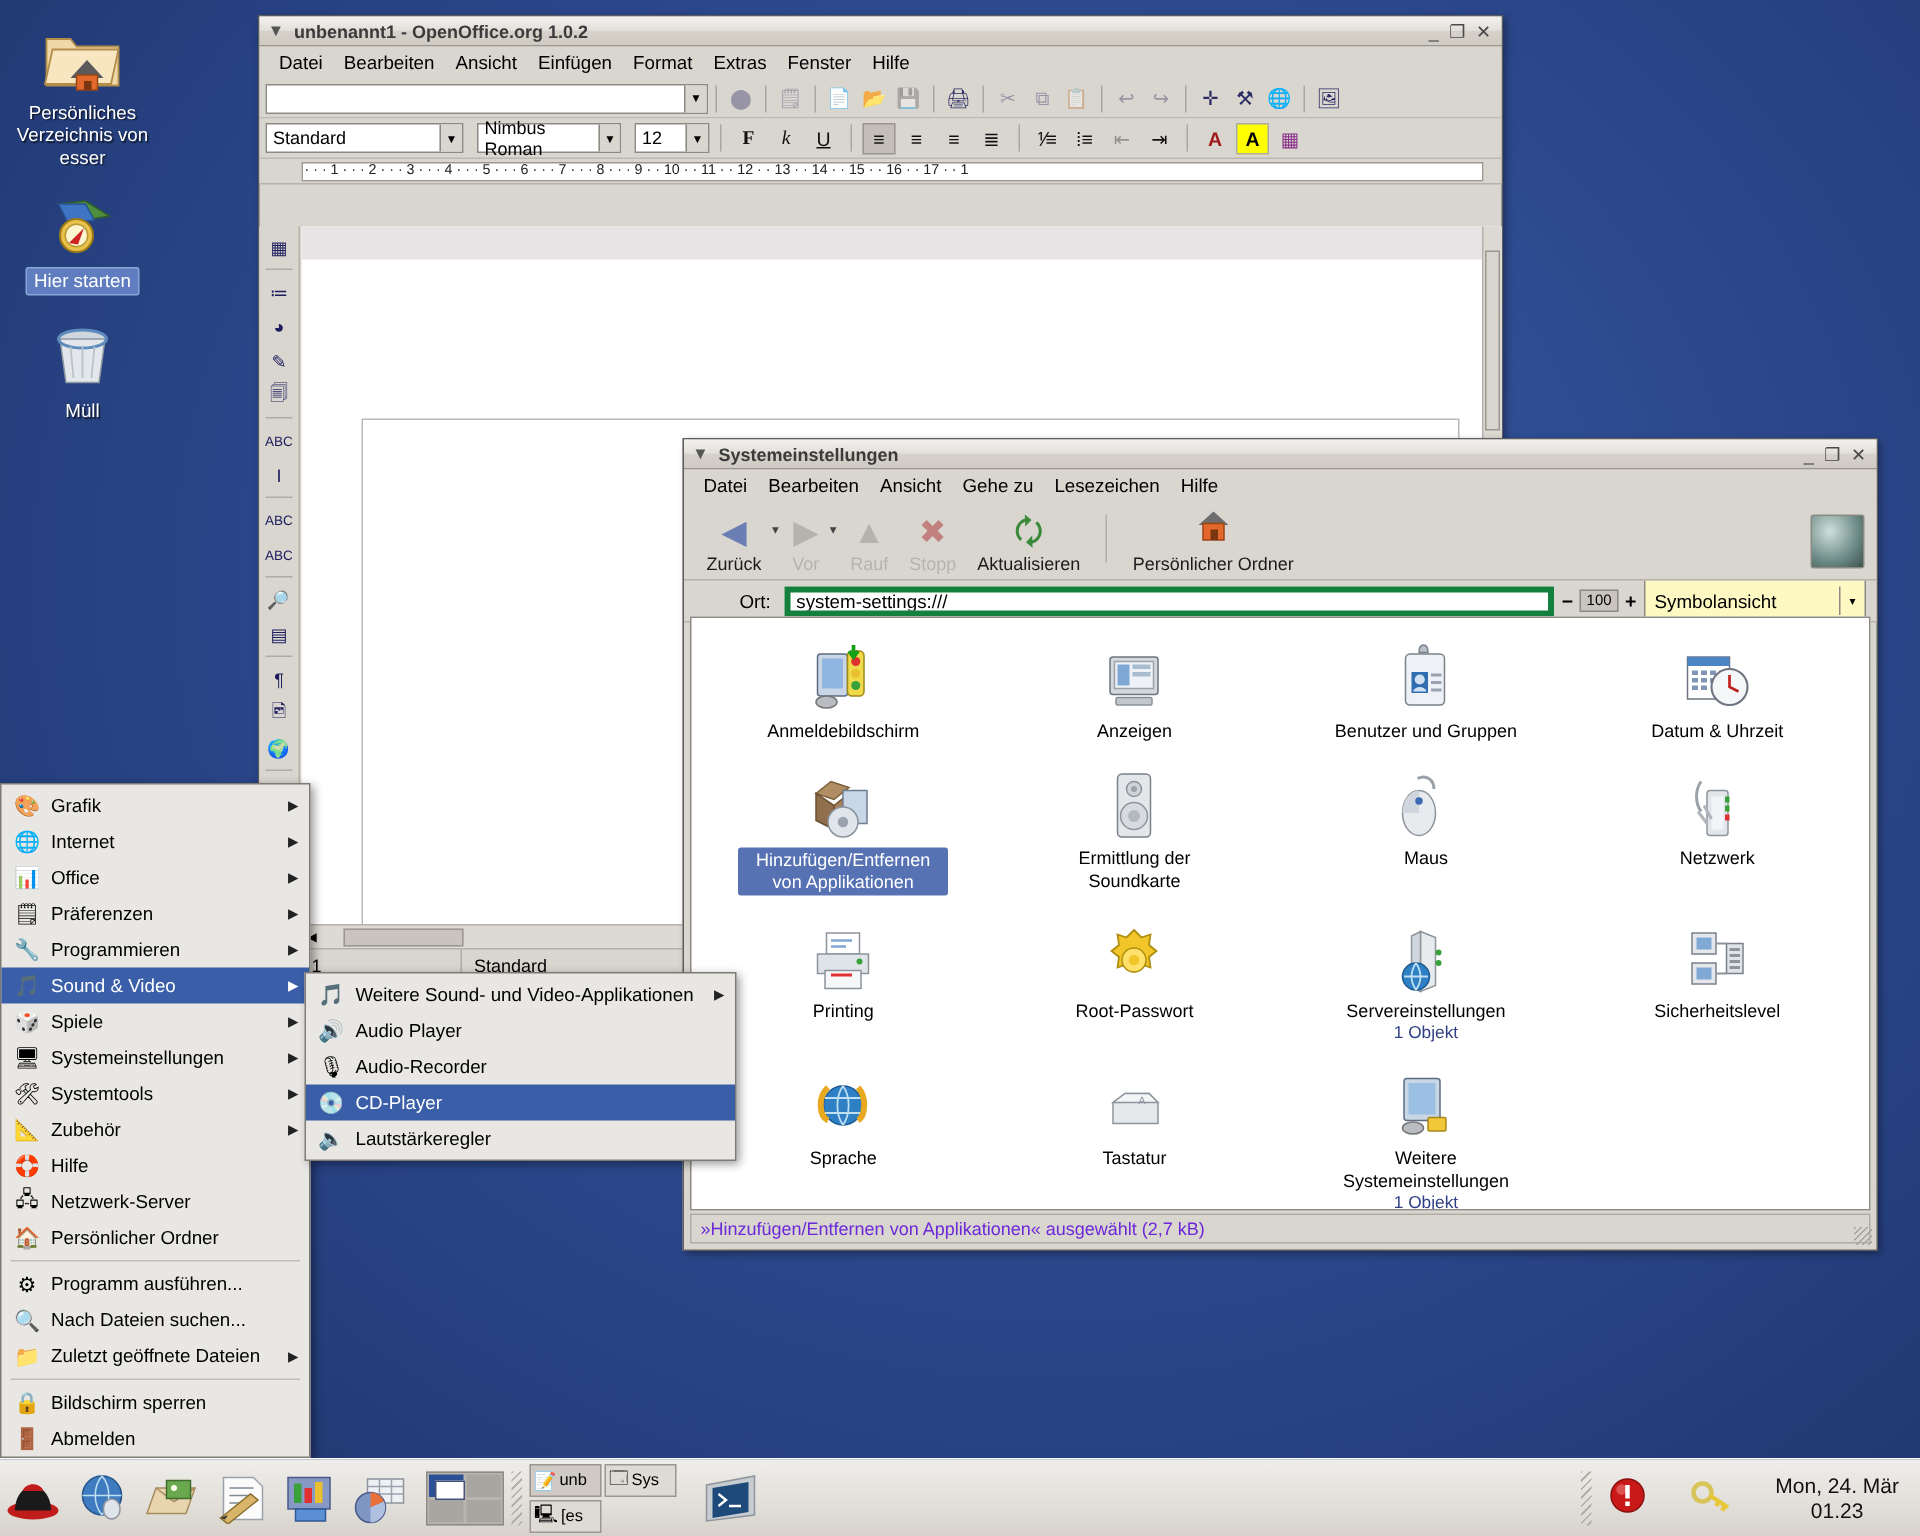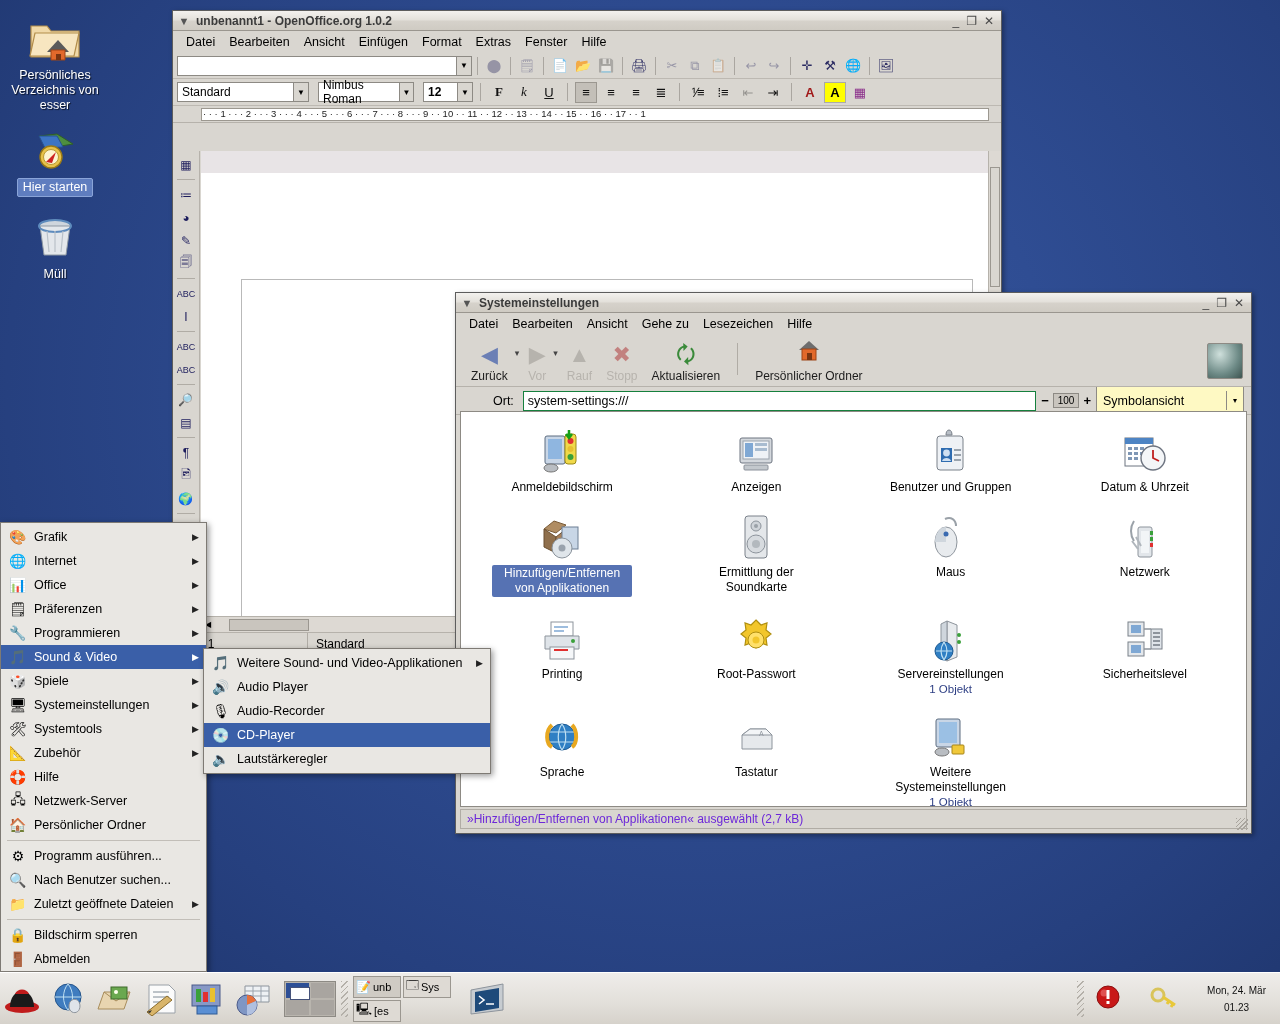--- a/index.html
+++ b/index.html
@@ -105,21 +105,21 @@
   .nt-item .cap { font-size:12px; color:#1c1c1c; margin-top:2px; }
   .nt-item.dis .cap, .nt-item.dis .ico { color:#a09c96; opacity:.6; }
   .nt-drop { align-self:center; font-size:9px; color:#444; padding:0 2px 14px 0; }
   .nt-vsep { width:1px; align-self:stretch; margin:6px 10px 8px; background:#b0aca5; }
   .nt-logo { position:absolute; right:8px; top:8px; width:36px; height:36px;
              border:1px solid #8d8a84; border-radius:2px;
              background:radial-gradient(ellipse at 35% 30%,#cfe0dc,#6d8a86 60%,#3d5450); }
   .nt-loc { display:flex; align-items:center; height:28px; padding:0 7px; gap:5px;
             background:#d9d6d0; border-bottom:1px solid #b6b2ab; }
   .nt-loc .lbl { font-size:12.5px; margin-left:30px; margin-right:4px; }
-  .nt-loc input { flex:1; height:20px; border:1px solid #15803d; background:#fff;
+  .nt-loc input { flex:1; height:20px; border:4px solid #15803d; background:#fff;
                   font-family:"Liberation Sans",sans-serif; font-size:12.5px; padding:0 4px; }
   .zoomctl { display:flex; align-items:center; gap:4px; font-size:12px; }
   .zoomctl .pm { font-weight:bold; font-size:13px; cursor:default; }
   .zoomctl .val { background:#c9c5be; border:1px solid #8d8a84; padding:0 4px;
                   font-size:10px; line-height:13px; }
   .viewsel { width:148px; height:32px; border:1px solid #8d8a84; background:#fef9c3;
              display:flex; align-items:center; font-size:12.5px; padding-left:6px; }
   .viewsel .arr { margin-left:auto; width:17px; height:19px; display:flex;
                   align-items:center; justify-content:center; font-size:8px;
                   border-left:1px solid #8d8a84; }
@@ -175,21 +175,21 @@
             background:repeating-linear-gradient(135deg,#b4b0a9 0 1px,transparent 1px 4px); }
   .tasks { display:flex; flex-direction:column; gap:2px; }
   .taskrow { display:flex; gap:2px; }
   .taskbtn { height:22px; width:48px; display:flex; align-items:center; gap:2px;
              padding:0 2px; background:#dedad4; border:1px solid #9b9790;
              font-size:11px; overflow:hidden; white-space:nowrap; cursor:default; }
   .taskbtn .ti { font-size:12px; }
   .term { width:46px; height:40px; display:flex; align-items:center; justify-content:center;
           margin-left:14px; }
   .tray { margin-left:auto; display:flex; align-items:center; gap:28px; padding-right:14px; }
-  .clock { text-align:center; font-size:10px; line-height:17px; color:#111; }
+  .clock { text-align:center; font-size:14px; line-height:17px; color:#111; }
   .spacer { flex:1; }
 </style>
 </head>
 <body>
 
 <div id="desktop">
 
   <div class="dicon" style="left:0px; top:16px;">
     <span class="glyph">
       <svg width="56" height="46" viewBox="0 0 56 46">
@@ -282,21 +282,21 @@
 
     <div class="oo-fmt">
       <div class="combo" style="width:132px;">
         <span>Standard</span>
         <span class="arr">▼</span>
       </div>
       <div class="combo" style="width:96px; margin-left:6px;">
         <span>Nimbus Roman</span>
         <span class="arr">▼</span>
       </div>
-      <div class="combo" style="width:50px; margin-left:6px;font-weight:bold;">
+      <div class="combo" style="width:50px; margin-left:6px;">
         <span>12</span>
         <span class="arr">▼</span>
       </div>
       <span class="oo-sep"></span>
       <span class="fbtn" style="font-family:'Liberation Serif',serif;font-weight:bold">F</span>
       <span class="fbtn" style="font-family:'Liberation Serif',serif;font-style:italic">k</span>
       <span class="fbtn" style="text-decoration:underline">U</span>
       <span class="oo-sep"></span>
       <span class="fbtn active">≡</span>
       <span class="fbtn">≡</span>
@@ -737,21 +737,21 @@
       <span class="mico">🏠</span>
       <span class="mtxt">Persönlicher Ordner</span>
     </div>
     <div class="msep"></div>
     <div class="mrow">
       <span class="mico">⚙</span>
       <span class="mtxt">Programm ausführen...</span>
     </div>
     <div class="mrow">
       <span class="mico">🔍</span>
-      <span class="mtxt">Nach Benutzer suchen...</span>
+      <span class="mtxt">Nach Dateien suchen...</span>
     </div>
     <div class="mrow">
       <span class="mico">📁</span>
       <span class="mtxt">Zuletzt geöffnete Dateien</span>
       <span class="marr">▶</span>
     </div>
     <div class="msep"></div>
     <div class="mrow">
       <span class="mico">🔒</span>
       <span class="mtxt">Bildschirm sperren</span>

